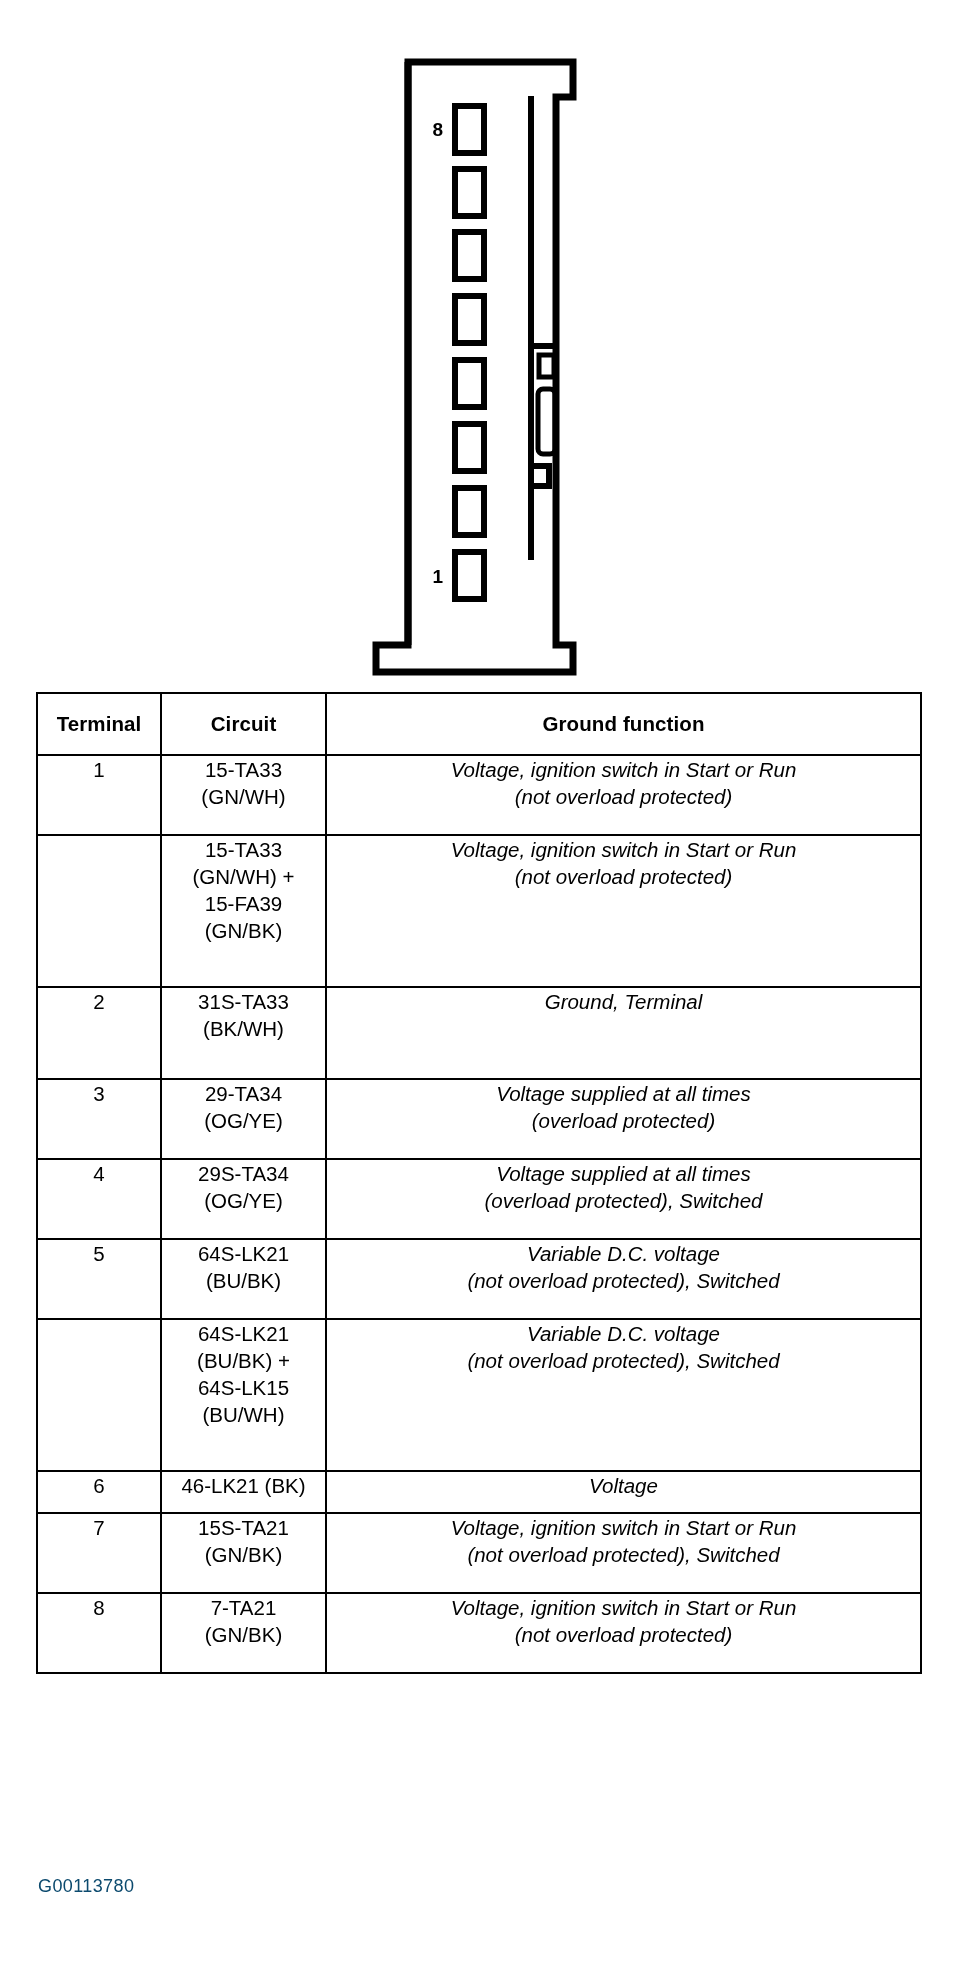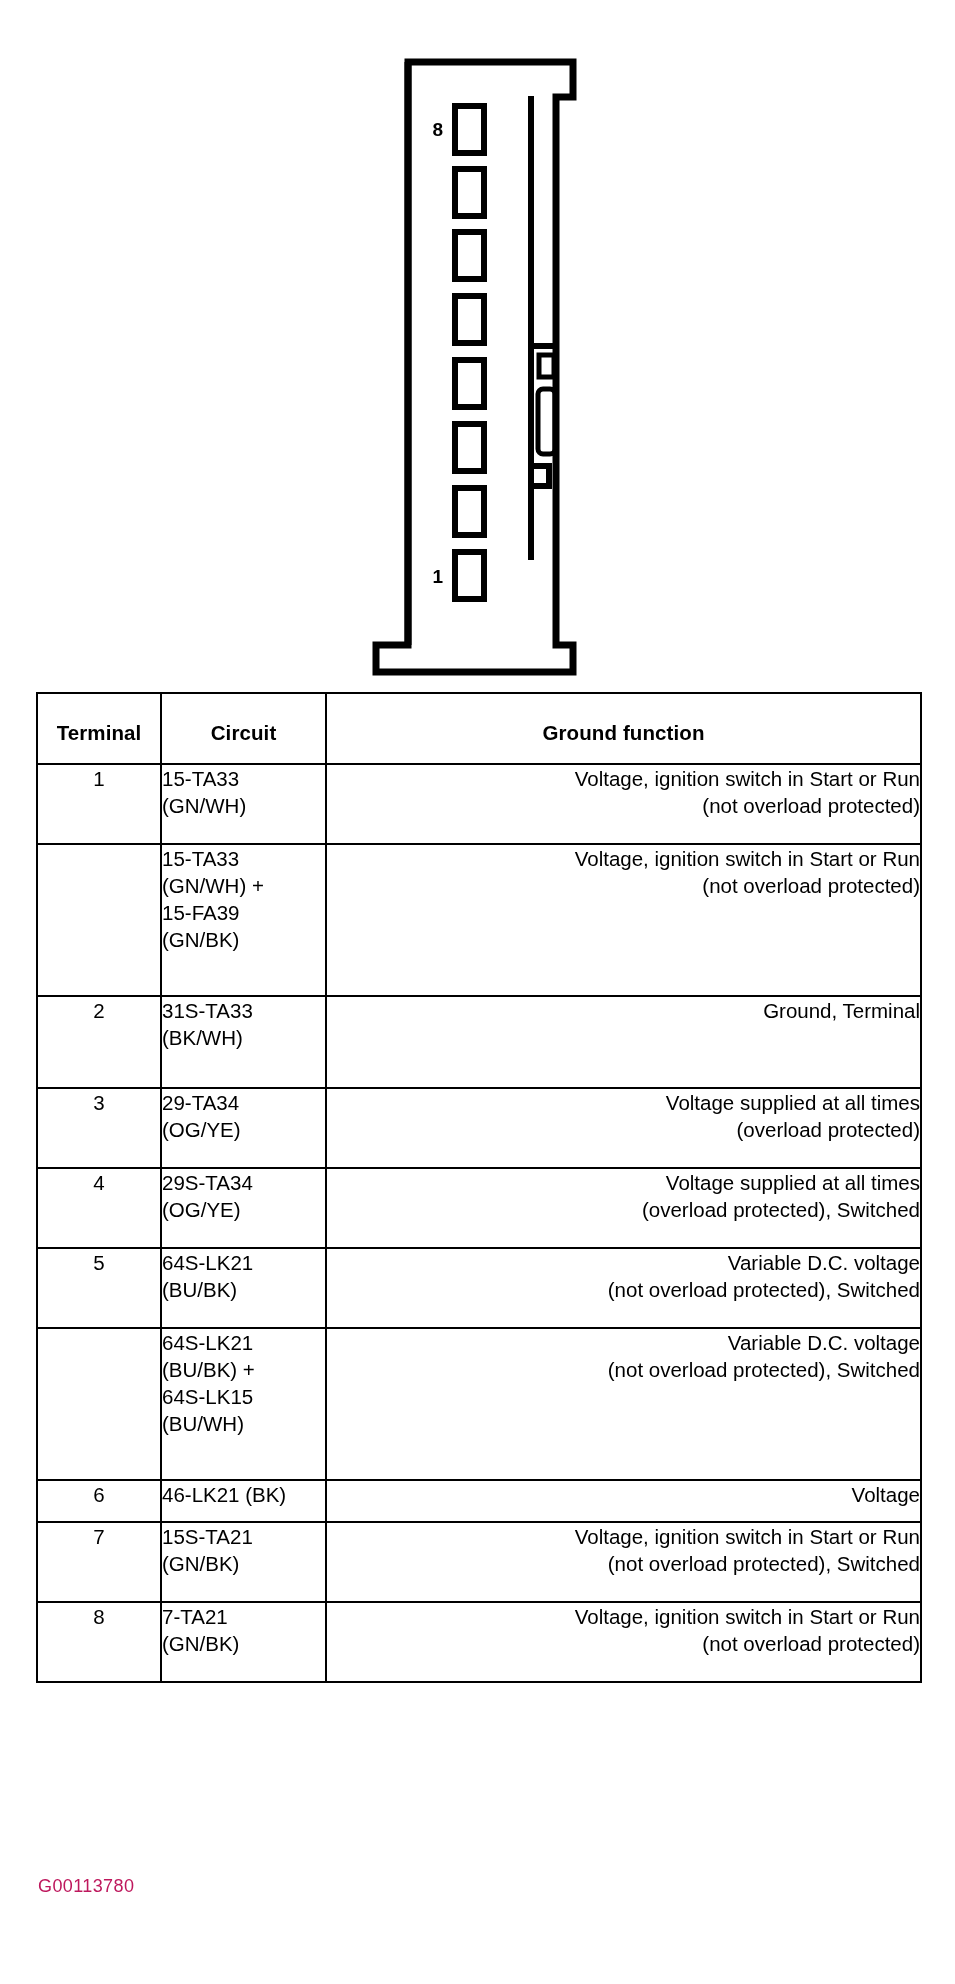--- a/index.html
+++ b/index.html
@@ -60,57 +60,58 @@
     padding: 0;
     vertical-align: top;
     font-size: 20.5px;
     line-height: 1.32;
     color: #000;
   }
   table.pinout thead th {
     font-weight: 700;
     text-align: center;
     height: 46px;
-    padding: 16px 4px 7px 4px;
+    padding: 7px 4px 7px 4px;
     vertical-align: middle;
     letter-spacing: 0.1px;
   }
   th.th-terminal { letter-spacing: 0.6px; }
 
   td.cell-term {
     text-align: center;
     padding: 9px 4px 8px 4px;
     font-weight: 400;
   }
   td.cell-circ {
-    text-align: left;
+    text-align: center;
     padding: 9px 6px 10px 6px;
     white-space: pre-line;
   }
   td.cell-func {
-    text-align: right;
+    text-align: center;
     padding: 9px 8px 10px 9px;
     white-space: pre-line;
+    font-style: italic;
   }
 
   
   tr.r-h1 td { height: 78px; }
   tr.r-h2 td { height: 150px; }
   tr.r-h3 td { height: 90px; }
   tr.r-h4 td { height: 40px; }
 
   
   #figure-id {
     position: absolute;
     left: 38px;
     top: 1876px;
     font-size: 18px;
     font-family: "Liberation Sans", sans-serif;
     letter-spacing: 0.4px;
-    color: #be185d;
+    color: #0c4a6e;
   }
 </style>
 </head>
 <body>
 
 <div id="connector-figure">
   <svg id="connector-svg" width="955" height="680" viewBox="0 0 955 680">
 
     <g>
       <path d="M 408 62

